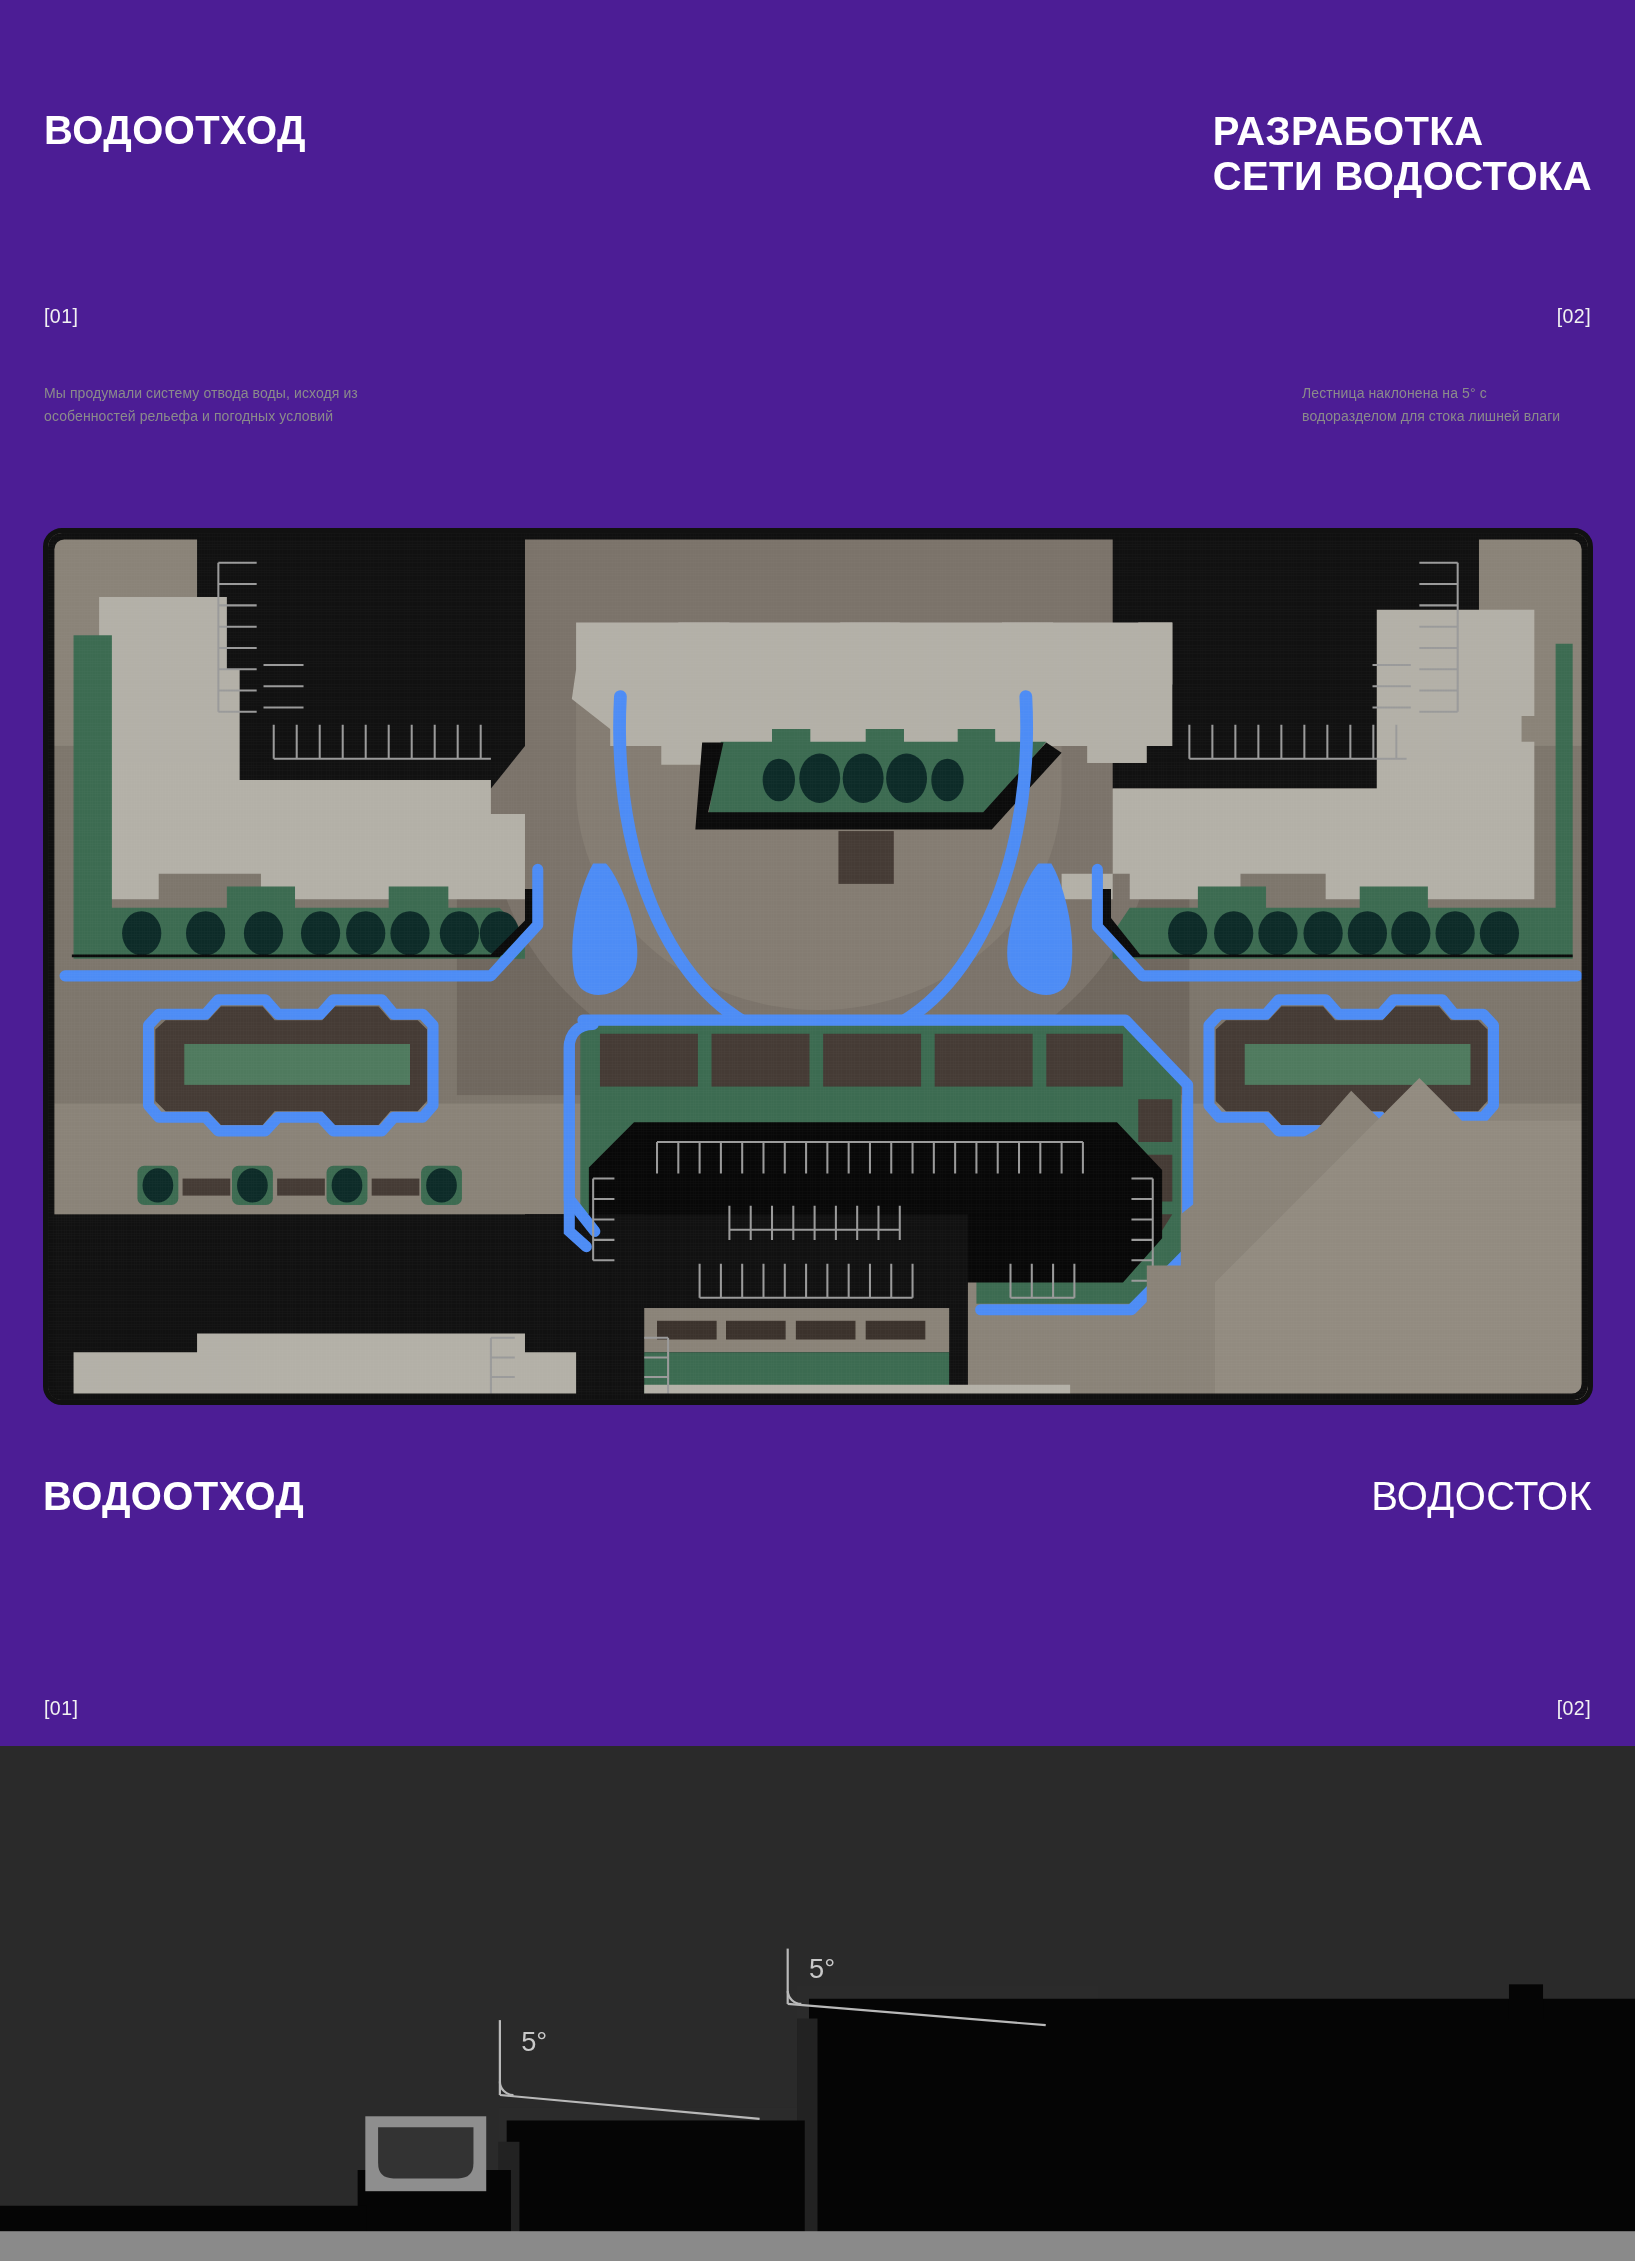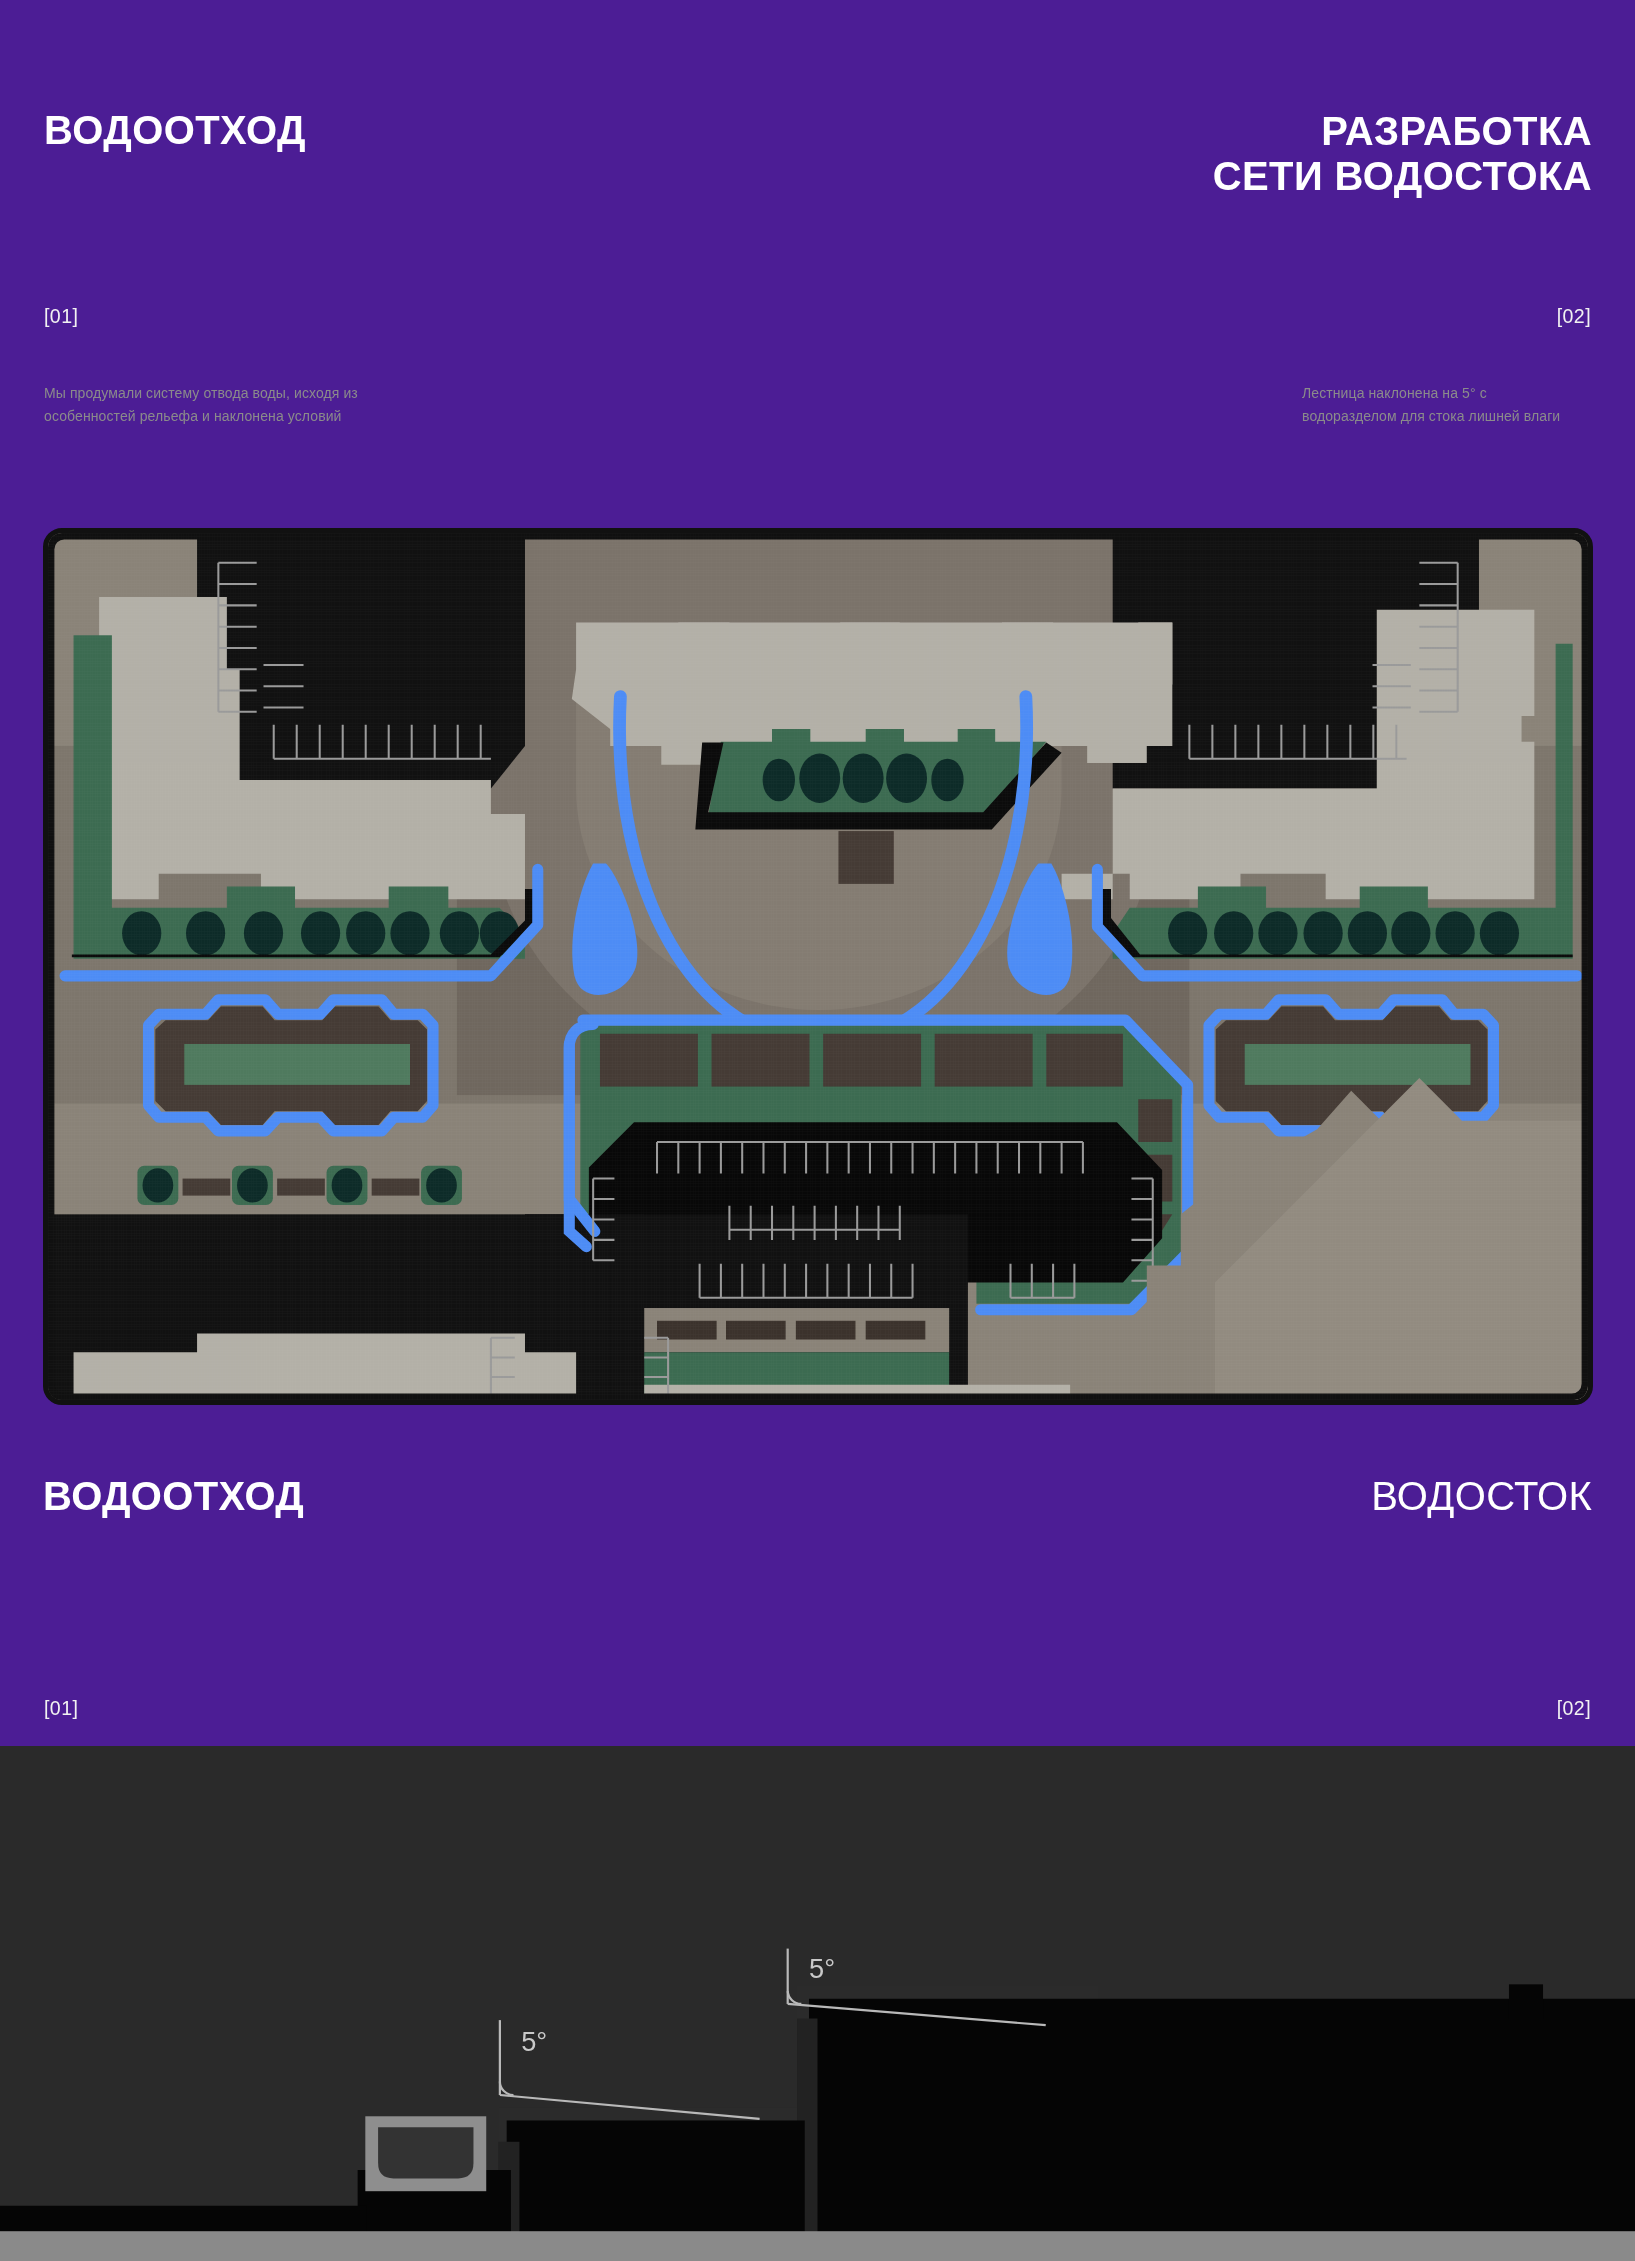--- a/index.html
+++ b/index.html
@@ -19,21 +19,21 @@
   .sec1 { position:absolute; left:0; top:0; width:1635px; height:511px; }
 
   .hdr-left {
     position:absolute; left:44px; top:109px;
     font-size:40px; font-weight:700; letter-spacing:0.4px;
     line-height:1.06; color:#ffffff; text-transform:uppercase;
   }
   .hdr-right {
     position:absolute; right:43px; top:109px;
     font-size:40px; font-weight:700; letter-spacing:0.4px;
-    line-height:1.12; color:#ffffff; text-align:right; text-transform:uppercase;
+    line-height:1.12; color:#ffffff; text-transform:uppercase;
   }
 
   .tag { font-size:19.6px; font-weight:400; color:#f2f2f2; letter-spacing:0.4px; }
   .tag-l1 { position:absolute; left:44px; top:305px; }
   .tag-r1 { position:absolute; right:44px; top:305px; }
 
   .body-txt {
     font-size:14px; line-height:1.62; color:#8b8b8b; font-weight:400;
     letter-spacing:0.1px;
   }
@@ -85,21 +85,21 @@
     <h1 class="hdr-left">ВОДООТХОД</h1>
 
     <div class="hdr-right">
       <div>РАЗРАБОТКА</div>
       <div>СЕТИ ВОДОСТОКА</div>
     </div>
 
     <div class="tag tag-l1">[01]</div>
     <div class="tag tag-r1">[02]</div>
 
-    <p class="body-txt col-a">Мы продумали систему отвода воды, исходя из особенностей рельефа и наклонена условий</p>
+    <p class="body-txt col-a">Мы продумали систему отвода воды, исходя из особенностей рельефа и погодных условий</p>
     <p class="body-txt col-c">Лестница наклонена на 5° с водоразделом для стока лишней влаги</p>
   </section>
 
   <div class="plan-wrap">
     <div class="plan">
     <svg viewBox="0 0 1808 1018" preserveAspectRatio="none">
       <defs>
         <clipPath id="planClip">
               <rect x="0" y="0" width="1808" height="1018" rx="16"></rect>
             </clipPath>

